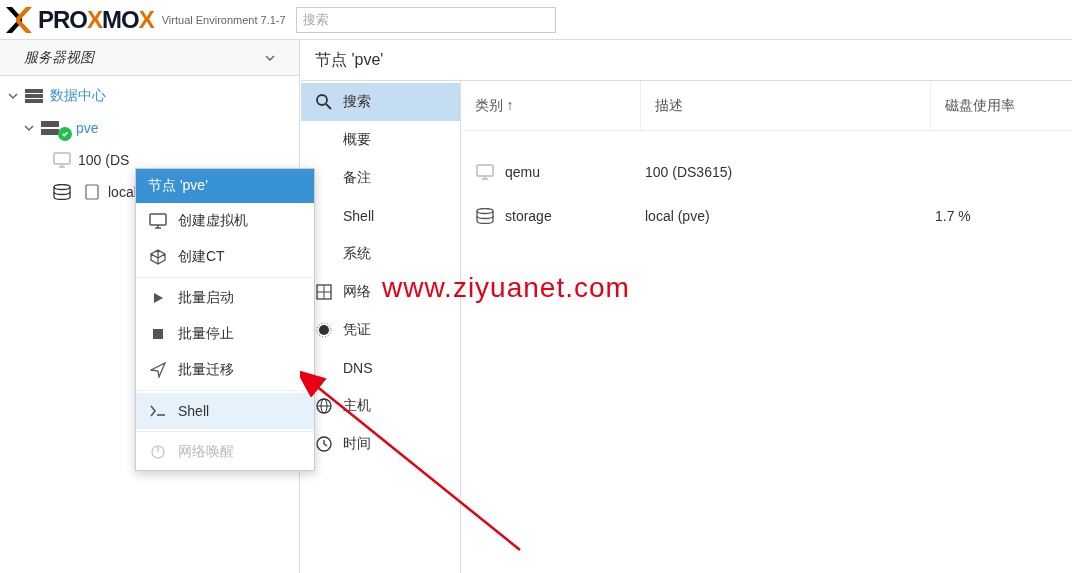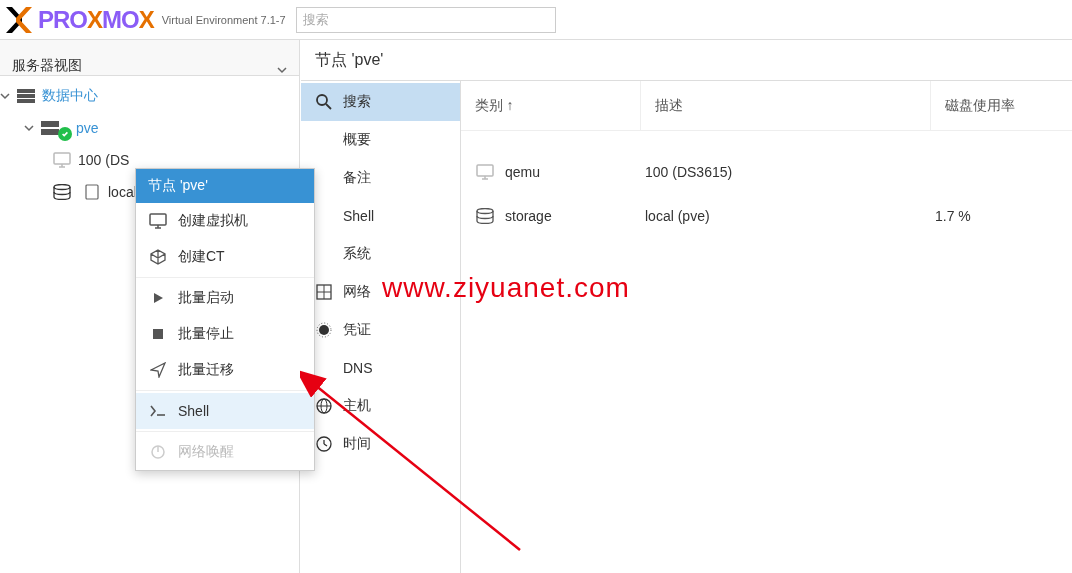--- a/index.html
+++ b/index.html
@@ -4,35 +4,35 @@
   <style>
     * { box-sizing: border-box; margin: 0; padding: 0; }
     body { font-family: "Helvetica Neue", Arial, "Microsoft YaHei", sans-serif; font-size: 14px; color: #333; background: #fff; width: 1072px; height: 573px; overflow: hidden; position: relative; }
     
     
     .header { height: 40px; display: flex; align-items: center; padding: 0 4px; border-bottom: 1px solid #ddd; }
     .logo { display: flex; align-items: center; }
     .logo-x { width: 30px; height: 30px; position: relative; margin-right: 4px; }
     .logo-text { font-size: 24px; font-weight: 700; letter-spacing: -1px; }
     .logo-text .orange { color: #E57000; }
-    .logo-text .black { color: #8b5cf6; }
+    .logo-text .black { color: #0f172a; }
     .version-text { font-size: 11px; color: #666; margin-left: 8px; }
     .search-box { margin-left: 10px; width: 260px; height: 26px; border: 1px solid #ccc; padding: 0 6px; font-size: 13px; background: #fff; }
     .search-box::placeholder { color: #aaa; }
     
     
     .main { display: flex; height: calc(100% - 40px); }
     
     
     .sidebar-left { width: 300px; border-right: 1px solid #ddd; position: relative; }
-    .server-view { height: 36px; display: flex; align-items: flex-end; justify-content: space-between; padding: 0 12px; border-bottom: 1px solid #ddd; background: #f8f8f8; }
+    .server-view { height: 36px; display: flex; align-items: center; justify-content: space-between; padding: 0 24px; border-bottom: 1px solid #ddd; background: #f8f8f8; font-style: italic; }
     .chevron-down { width: 10px; height: 10px; }
     
     .tree { padding-top: 4px; }
-    .tree-item { display: flex; align-items: center; height: 32px; cursor: pointer; }
+    .tree-item { display: flex; align-items: center; height: 32px; padding-left: 8px; cursor: pointer; }
     .tree-item.level-1 { padding-left: 24px; }
     .tree-item.level-2 { padding-left: 52px; }
     .tree-item .chevron { width: 14px; margin-right: 2px; color: #666; }
     .tree-item .icon { width: 20px; margin-right: 6px; display: flex; align-items: center; justify-content: center; color: #555; }
     .tree-item .label { font-size: 14px; }
     .tree-item .link { color: #3892d4; }
     .status-badge { width: 14px; height: 14px; border-radius: 50%; background: #21BF4B; display: inline-flex; align-items: center; justify-content: center; margin-left: -8px; margin-right: 4px; position: relative; top: 6px; }
     .status-badge svg { width: 8px; height: 8px; fill: white; }
     
     

